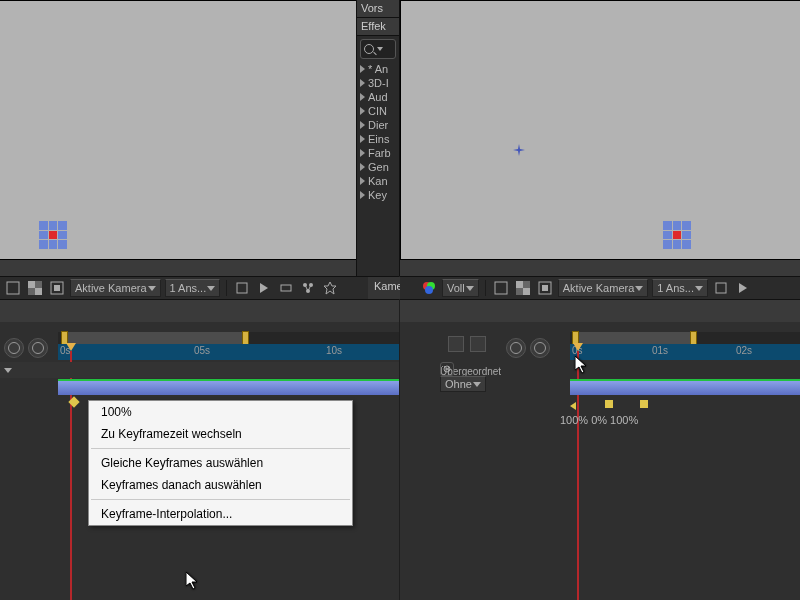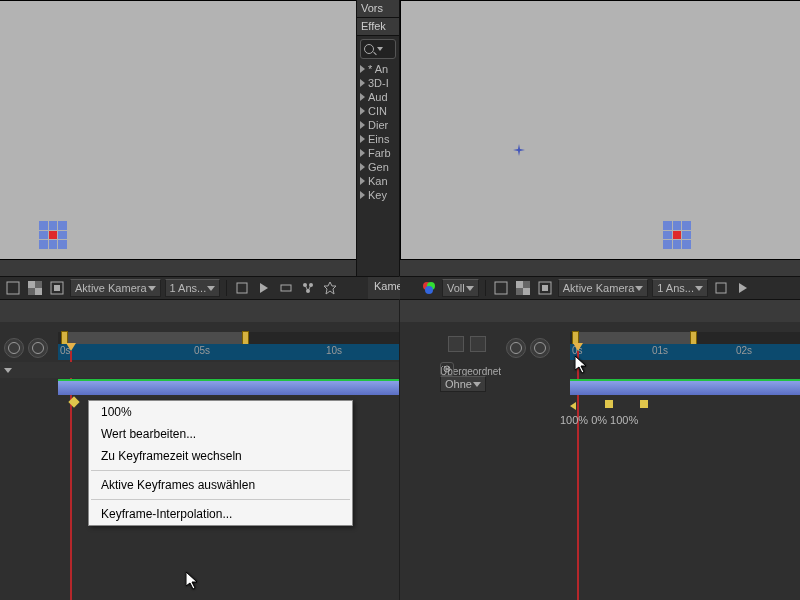--- a/index.html
+++ b/index.html
@@ -348,24 +348,24 @@
         <svg width="14" height="18" viewBox="0 0 14 18">
             <path d="M0 0L0 14L4 11L7 17L9 16L6 10L11 10Z" fill="#fff" stroke="#000" stroke-width="1"></path>
           </svg>
       </div>
     </div>
   </div>
 </div>
 
 <div class="ctxmenu">
   <div class="mi">100%</div>
-  <div class="mi">Wert bearbeiten...</div>
   <div class="mi">Zu Keyframezeit wechseln</div>
   <div class="msep"></div>
-  <div class="mi">Aktive Keyframes auswählen</div>
+  <div class="mi">Gleiche Keyframes auswählen</div>
+  <div class="mi">Keyframes danach auswählen</div>
   <div class="msep"></div>
   <div class="mi">Keyframe-Interpolation...</div>
 </div>
 <div class="cursor" style="left:186px; top:572px;">
   <svg width="14" height="18" viewBox="0 0 14 18">
       <path d="M0 0L0 14L4 11L7 17L9 16L6 10L11 10Z" fill="#fff" stroke="#000" stroke-width="1"></path>
     </svg>
 </div>
 
 </body></html>

